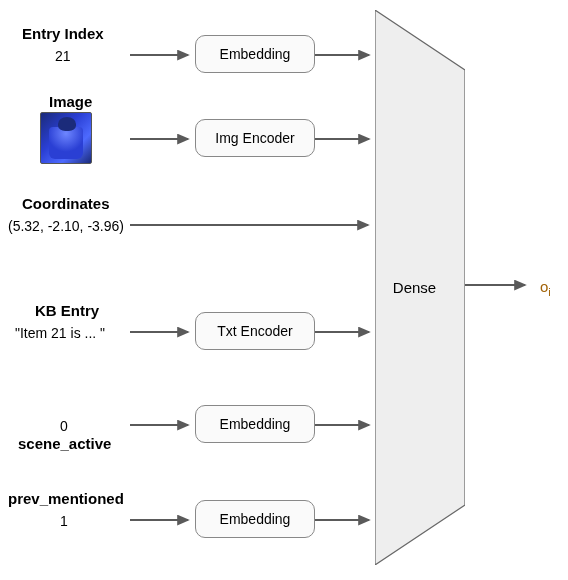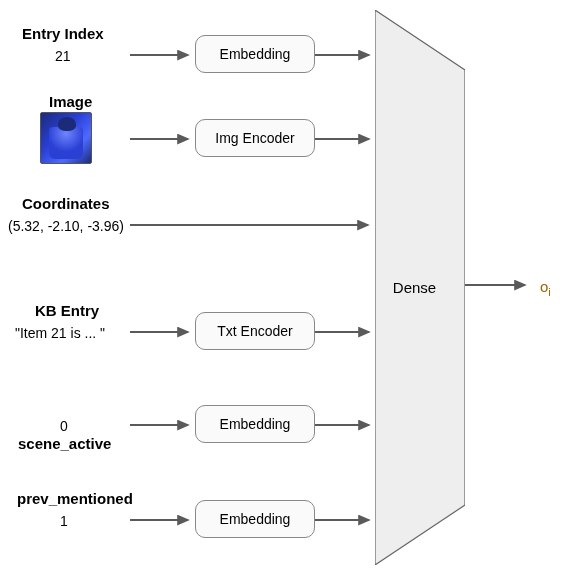--- a/index.html
+++ b/index.html
@@ -190,21 +190,21 @@
   <svg class="arrow" style="left:130px; top:418px; width:70px; height:20px;">
     <line x1="0" y1="7" x2="58" y2="7" class="line" marker-end="url(#ah)"></line>
   </svg>
   <div class="enc-box" style="top:405px;">Embedding</div>
   <svg class="arrow" style="left:315px; top:418px; width:70px; height:20px;">
     <line x1="0" y1="7" x2="54" y2="7" class="line" marker-end="url(#ah)"></line>
   </svg>
 </div>
 
 <div class="row">
-  <div class="input-label" style="left:17px; top:490px;">prev_mentioned</div>
+  <div class="input-label" style="left:8px; top:490px;">prev_mentioned</div>
   <div class="input-value" style="left:60px; top:513px;">1</div>
   <svg class="arrow" style="left:130px; top:513px; width:70px; height:20px;">
     <line x1="0" y1="7" x2="58" y2="7" class="line" marker-end="url(#ah)"></line>
   </svg>
   <div class="enc-box" style="top:500px;">Embedding</div>
   <svg class="arrow" style="left:315px; top:513px; width:70px; height:20px;">
     <line x1="0" y1="7" x2="54" y2="7" class="line" marker-end="url(#ah)"></line>
   </svg>
 </div>
 

